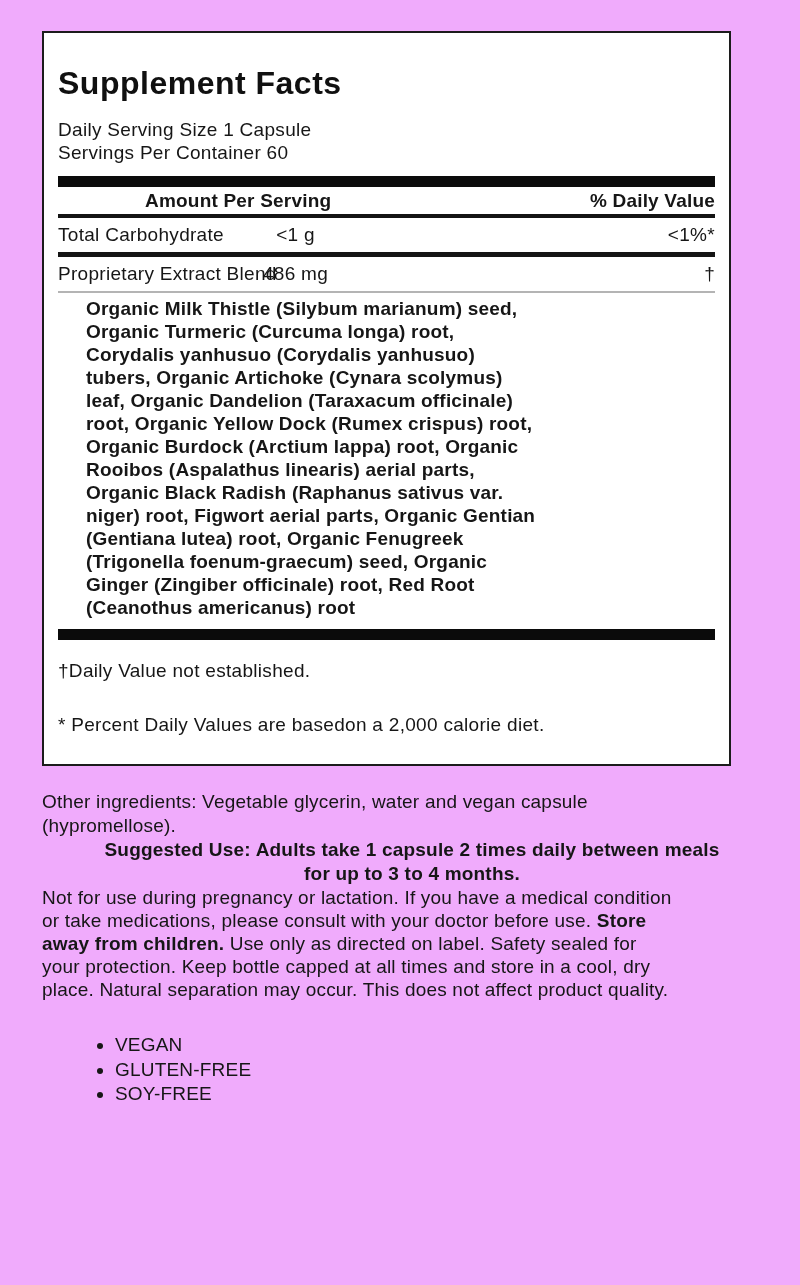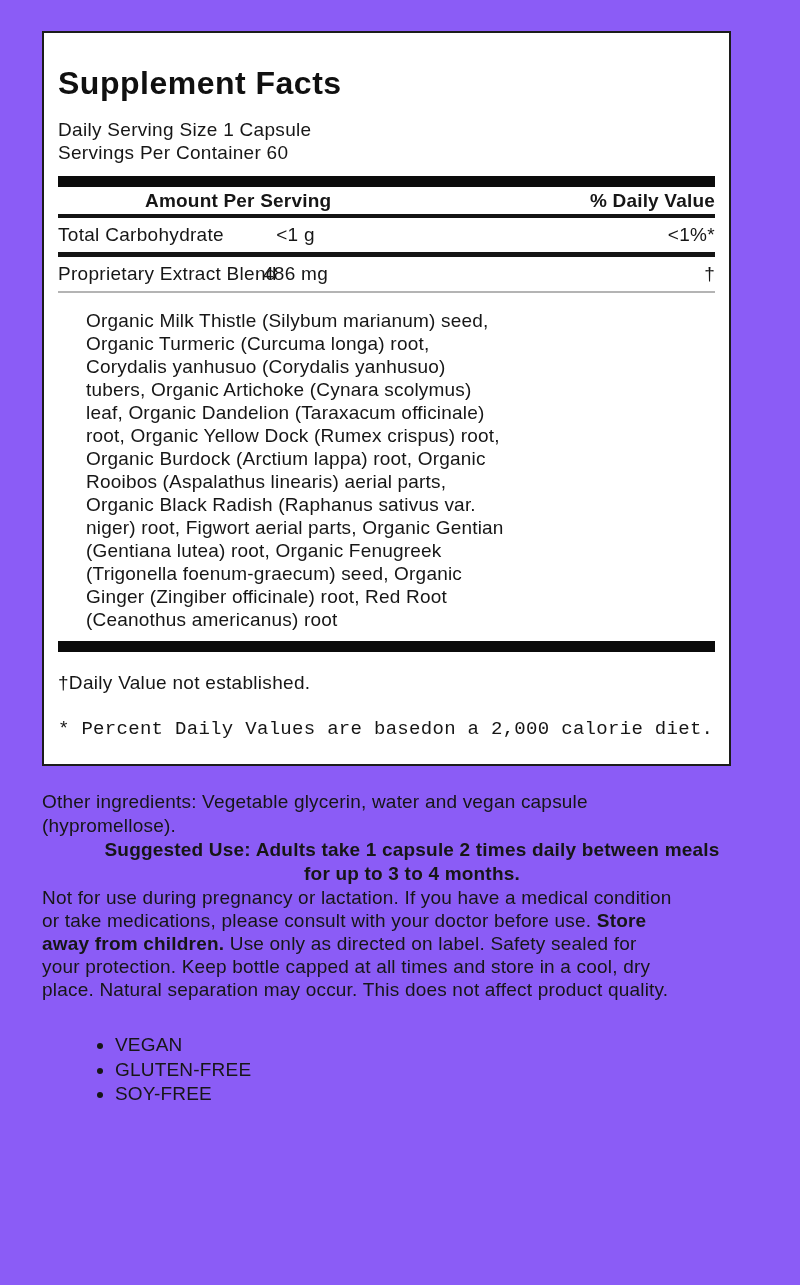--- a/index.html
+++ b/index.html
@@ -1,20 +1,20 @@
 <!DOCTYPE html>
 <html><head>
 <meta charset="utf-8">
 <style>
   html, body { margin: 0; padding: 0; background: #ffffff; }
   .page {
     position: relative;
     width: 800px;
     height: 1285px;
-    background: #8b5cf6;
+    background: #f0abfc;
     font-family: "Liberation Sans", sans-serif;
     color: #161616;
     overflow: hidden;
   }
 
   
   .facts-box {
     position: absolute;
     left: 42px;
     top: 31px;
@@ -65,30 +65,31 @@
     letter-spacing: 0.3px;
     padding: 6px 0;
   }
   .nutrient-row .amount {
     position: absolute; left: 0; top: 6px;
     width: 475px; text-align: center;
   }
   .nutrient-row .dv { position: absolute; right: 0; top: 6px; }
 
   .blend-details {
-    margin: 16px 0 0 28px;
+    margin: 4px 0 0 28px;
     font-size: 19px;
     line-height: 23px;
     letter-spacing: 0.2px;
     white-space: pre-line;
+    font-weight: bold;
   }
 
   .footnote { font-size: 19px; line-height: 22px; letter-spacing: 0.3px; }
   .fn1 { margin-top: 20px; }
-  .fn2 { margin-top: 24px; font-family: Liberation Mono, monospace; }
+  .fn2 { margin-top: 32px; }
 
   
   .below {
     position: absolute;
     left: 42px;
     top: 790px;
     width: 740px;
     font-size: 19px;
     line-height: 24px;
     letter-spacing: 0.2px;

